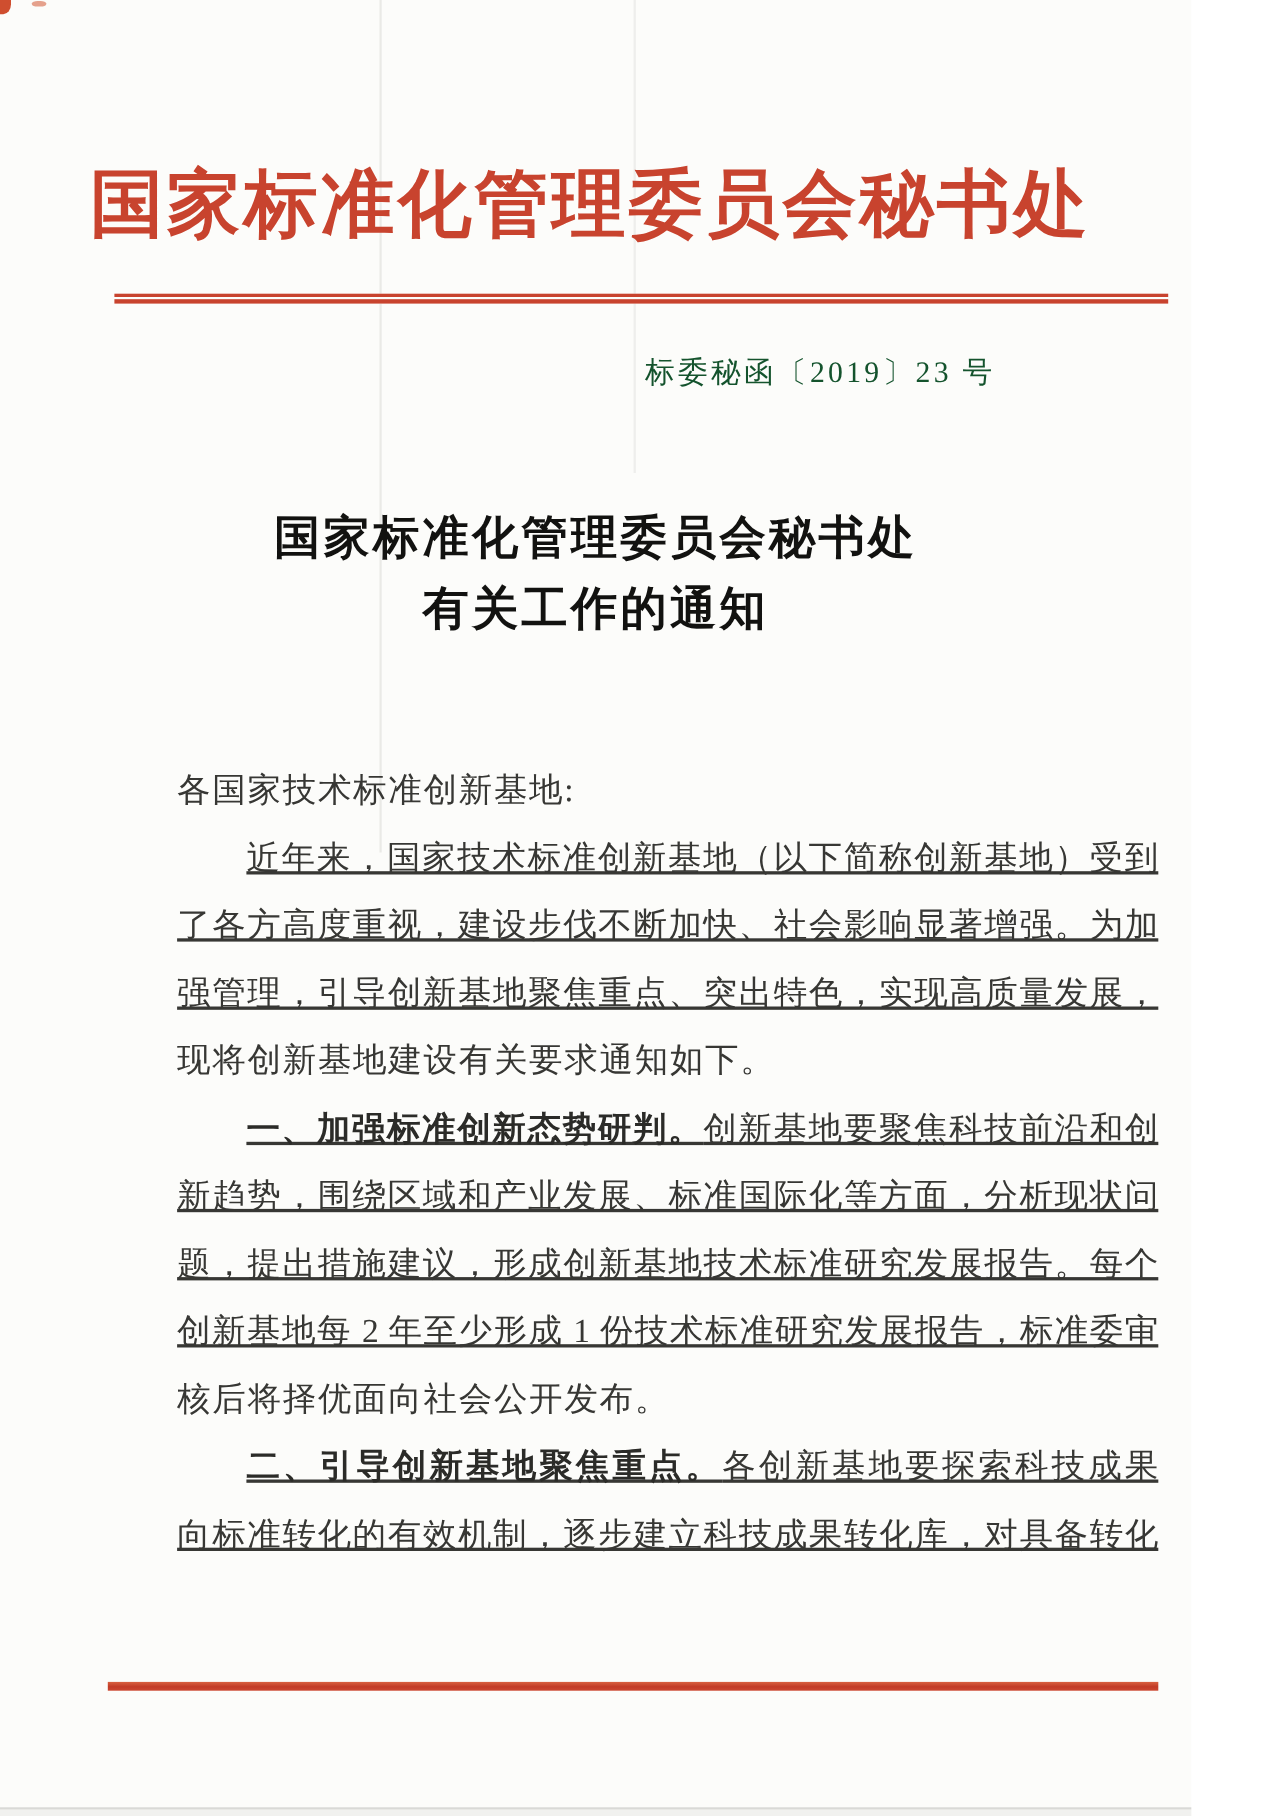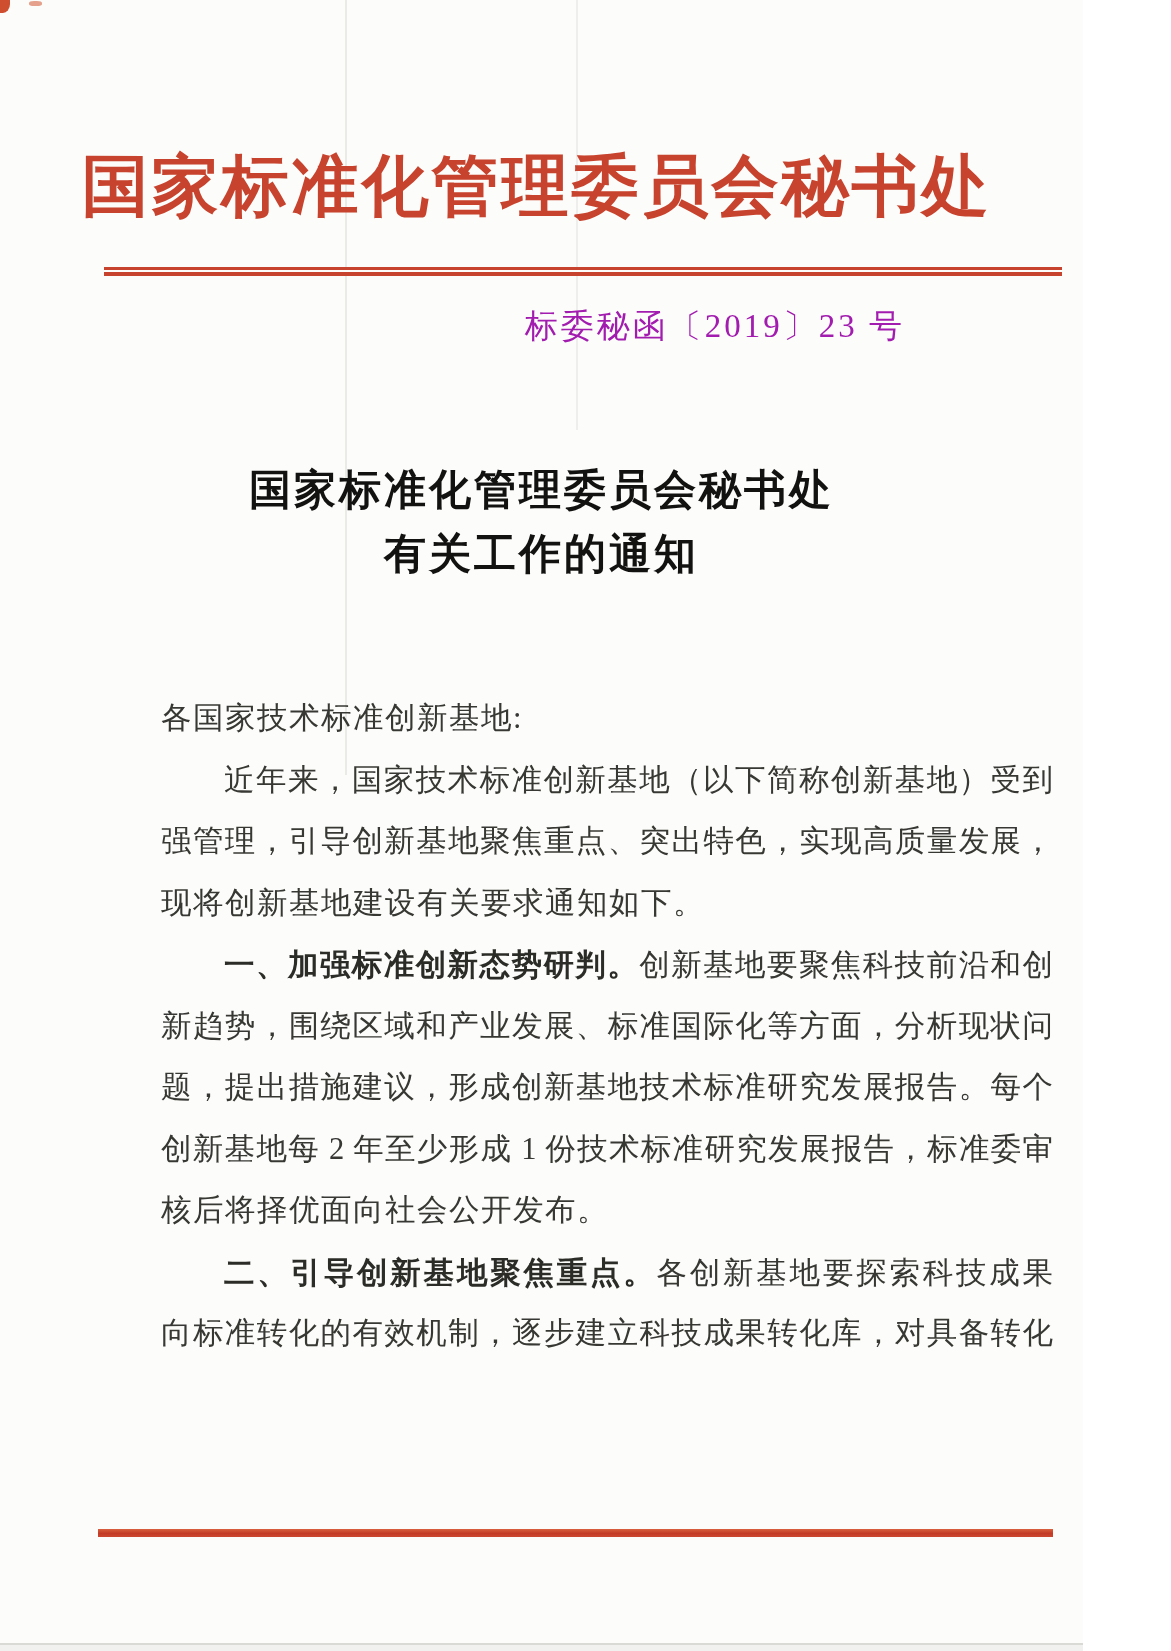--- a/index.html
+++ b/index.html
@@ -75,24 +75,24 @@
   .rule-top {
     position: absolute;
     top: 267px; left: 104px;
     width: 958px; height: 2px;
     background: #fdfdfb;
     border-top: 3px solid #c8432e;
     border-bottom: 4px solid #c8432e;
   }
   .doc-number {
     position: absolute;
-    top: 304px; right: 178px;
-    font-size: 33px;
+    top: 320px; right: 178px;
+    font-size: 27px;
     letter-spacing: 3px;
-    color: #a21caf;
+    color: #14532d;
     white-space: nowrap;
   }
 
   
   .doc-title {
     position: absolute;
     top: 458px; left: 0; right: 0;
     text-align: center;
     color: #121210;
     font-size: 42px;
@@ -115,20 +115,21 @@
     height: 61.5px;
     line-height: 61.5px;
     letter-spacing: 1.5px;
     white-space: nowrap;
   }
   .bline.just {
     white-space: normal;
     letter-spacing: 0;
     text-align: justify;
     text-align-last: justify;
+    text-decoration: underline;
   }
   .bline.indent { padding-left: 63px; }
   .bline.just.indent { width: 829px; }
   .lead-bold {
     font-family: "Liberation Sans", "DejaVu Sans", sans-serif;
     font-weight: 700;
     color: #2b2b28;
   }
 
   
@@ -160,20 +161,21 @@
   <div class="doc-number">标委秘函〔2019〕23 号</div>
 
   <div class="doc-title">
     <div class="t-line">国家标准化管理委员会秘书处</div>
     <div class="t-line">有关工作的通知</div>
   </div>
 
   <div class="body-block">
       <div class="bline"><span class="normal-run">各国家技术标准创新基地:</span></div>
       <div class="bline just indent"><span class="normal-run">近年来，国家技术标准创新基地（以下简称创新基地）受到</span></div>
+      <div class="bline just"><span class="normal-run">了各方高度重视，建设步伐不断加快、社会影响显著增强。为加</span></div>
       <div class="bline just"><span class="normal-run">强管理，引导创新基地聚焦重点、突出特色，实现高质量发展，</span></div>
       <div class="bline"><span class="normal-run">现将创新基地建设有关要求通知如下。</span></div>
       <div class="bline just indent"><span class="lead-bold">一、加强标准创新态势研判。</span><span class="normal-run">创新基地要聚焦科技前沿和创</span></div>
       <div class="bline just"><span class="normal-run">新趋势，围绕区域和产业发展、标准国际化等方面，分析现状问</span></div>
       <div class="bline just"><span class="normal-run">题，提出措施建议，形成创新基地技术标准研究发展报告。每个</span></div>
       <div class="bline just"><span class="normal-run">创新基地每 2 年至少形成 1 份技术标准研究发展报告，标准委审</span></div>
       <div class="bline"><span class="normal-run">核后将择优面向社会公开发布。</span></div>
       <div class="bline just indent"><span class="lead-bold">二、引导创新基地聚焦重点。</span><span class="normal-run">各创新基地要探索科技成果</span></div>
       <div class="bline just"><span class="normal-run">向标准转化的有效机制，逐步建立科技成果转化库，对具备转化</span></div>
     </div>

